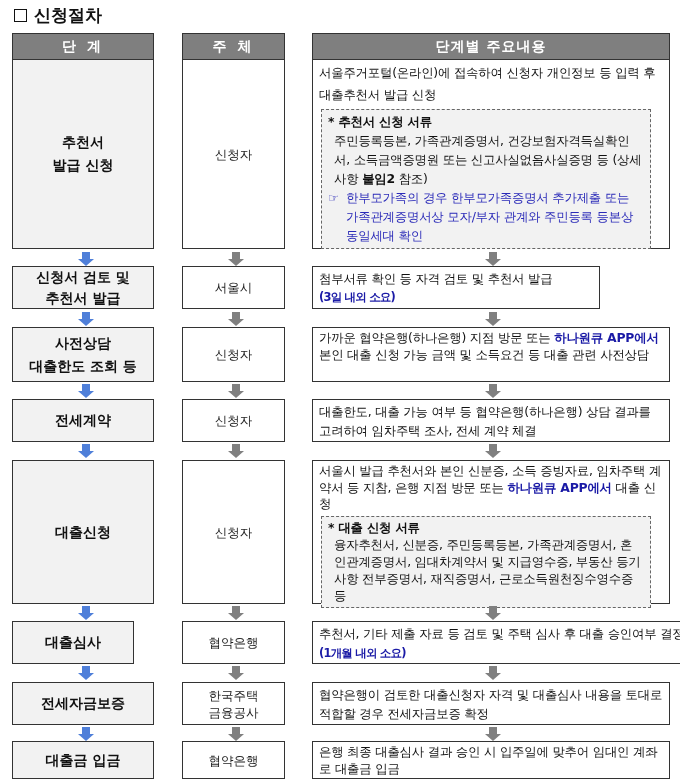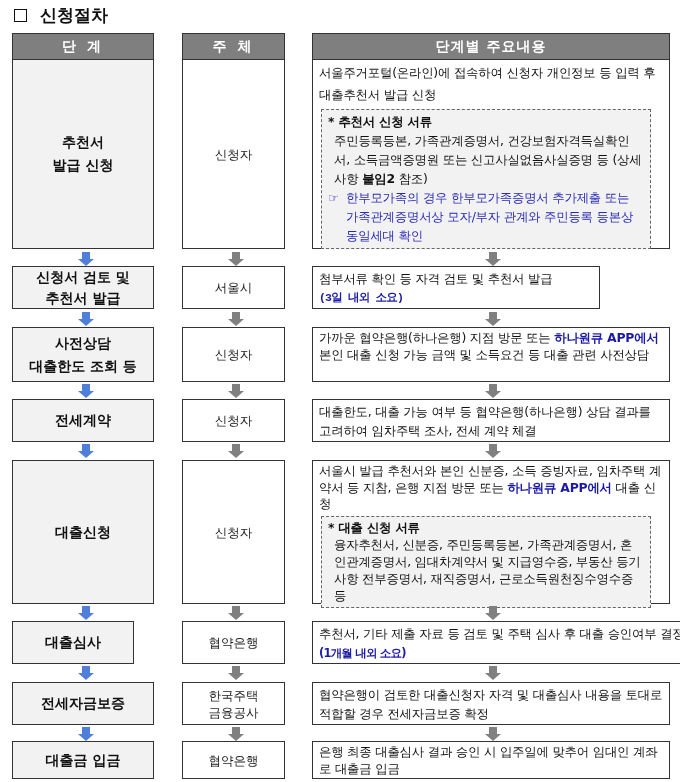--- a/index.html
+++ b/index.html
@@ -4,21 +4,21 @@
 <style>
   html, body { margin: 0; padding: 0; background: #ffffff; }
   body {
     width: 680px; height: 782px; position: relative; overflow: hidden;
     font-family: "DejaVu Sans", "Liberation Sans", sans-serif;
     color: #111;
   }
   .title {
     position: absolute; left: 14px; top: 2px; height: 26px;
     font-size: 17px; font-weight: bold; letter-spacing: 0px;
-    display: flex; align-items: center; gap: 13px;
+    display: flex; align-items: center; gap: 7px;
   }
   .title .sq {
     width: 13px; height: 13px; border: 1.6px solid #111; box-sizing: border-box; display: inline-block;
   }
   .col-head {
     position: absolute; top: 33px; height: 27px;
     background: #7f7f7f; color: #fff; font-weight: bold; font-size: 14px;
     border: 1.5px solid #333; box-sizing: border-box;
     display: flex; align-items: center; justify-content: center;
     letter-spacing: 3px;
@@ -109,21 +109,21 @@
   <div>
     <div>신청서 검토 및</div>
     <div>추천서 발급</div>
   </div>
 </div>
 <div class="box actor" style="left:182px; top:266px; width:103px; height:43px;">
   <span>서울시</span>
 </div>
 <div class="box content" style="left:312px; top:266px; width:288px; height:43px;">
   <div>첨부서류 확인 등 자격 검토 및 추천서 발급</div>
-  <div class="hl" style="font-size:11.5px; letter-spacing:-0.8px;font-family:Liberation Mono, monospace;">(3일 내외 소요)</div>
+  <div class="hl" style="font-size:11.5px; letter-spacing:-0.8px;">(3일 내외 소요)</div>
 </div>
 
 <div class="arrow blue" style="left:86px; top:312px;">
     <div class="shaft"></div>
     <div class="head"></div>
   </div>
 <div class="arrow gray" style="left:236px; top:312px;">
     <div class="shaft"></div>
     <div class="head"></div>
   </div>

